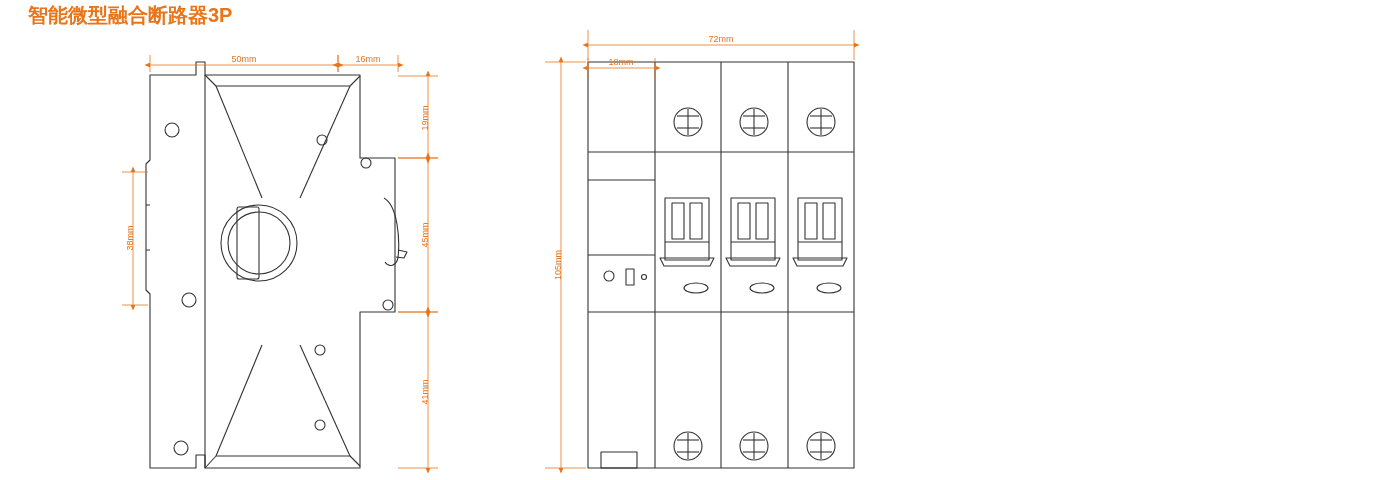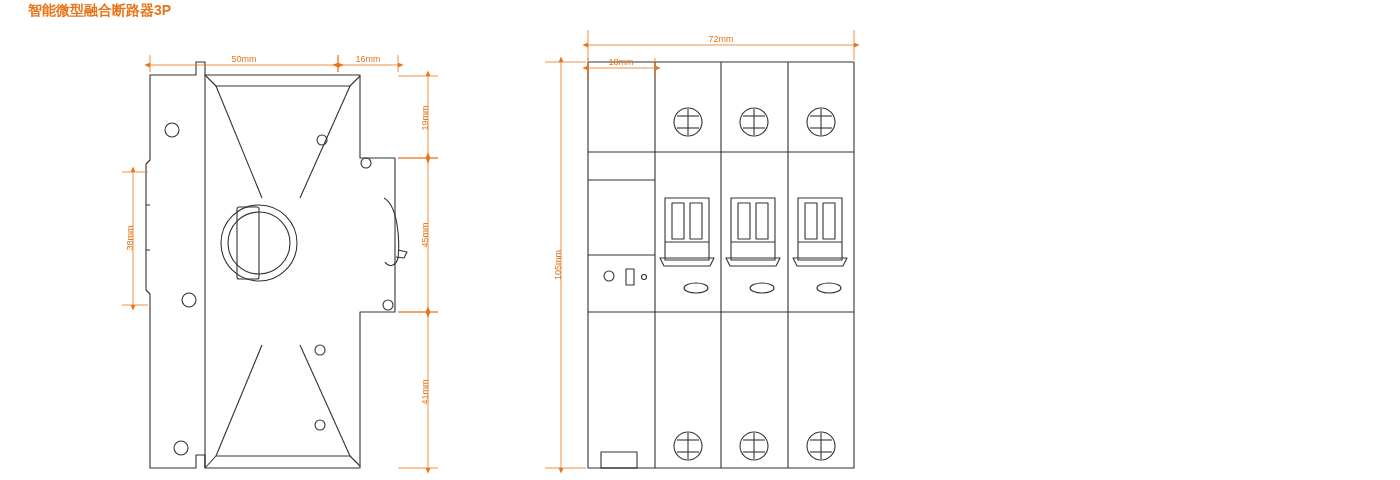--- a/index.html
+++ b/index.html
@@ -11,21 +11,21 @@
     width: 1400px;
     height: 480px;
     font-family: "Liberation Sans", sans-serif;
     position: relative;
     overflow: hidden;
   }
   .page-title {
     position: absolute;
     left: 28px;
     top: 2px;
-    font-size: 14px;
+    font-size: 20px;
     font-weight: bold;
     color: #e8751a;
     letter-spacing: 0px;
     white-space: nowrap;
   }
   .drawing-area {
     position: absolute;
     left: 0;
     top: 0;
     width: 1400px;

